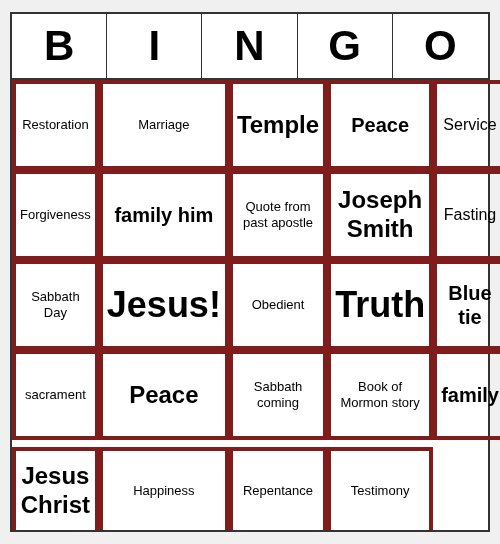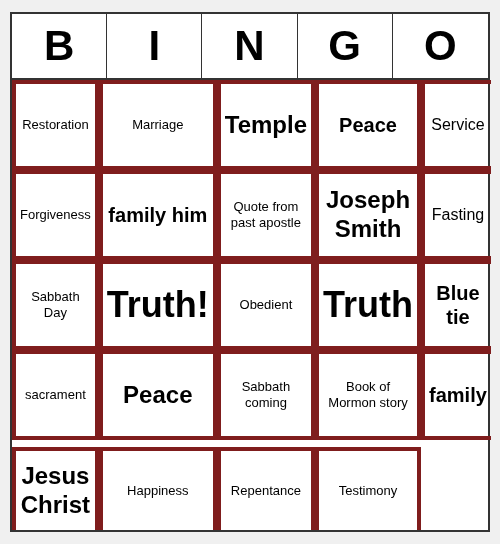--- a/index.html
+++ b/index.html
@@ -132,21 +132,21 @@
       <div class="bingo-cell">
         <span class="cell-text font-large">Joseph Smith</span>
       </div>
       <div class="bingo-cell">
         <span class="cell-text font-medium">Fasting</span>
       </div>
       <div class="bingo-cell">
         <span class="cell-text font-small">Sabbath Day</span>
       </div>
       <div class="bingo-cell">
-        <span class="cell-text font-xxlarge">Truth!</span>
+        <span class="cell-text font-xxlarge">Jesus!</span>
       </div>
       <div class="bingo-cell">
         <span class="cell-text font-small">Obedient</span>
       </div>
       <div class="bingo-cell">
         <span class="cell-text font-xxlarge">Truth</span>
       </div>
       <div class="bingo-cell">
         <span class="cell-text font-xlarge">Blue tie</span>
       </div>

